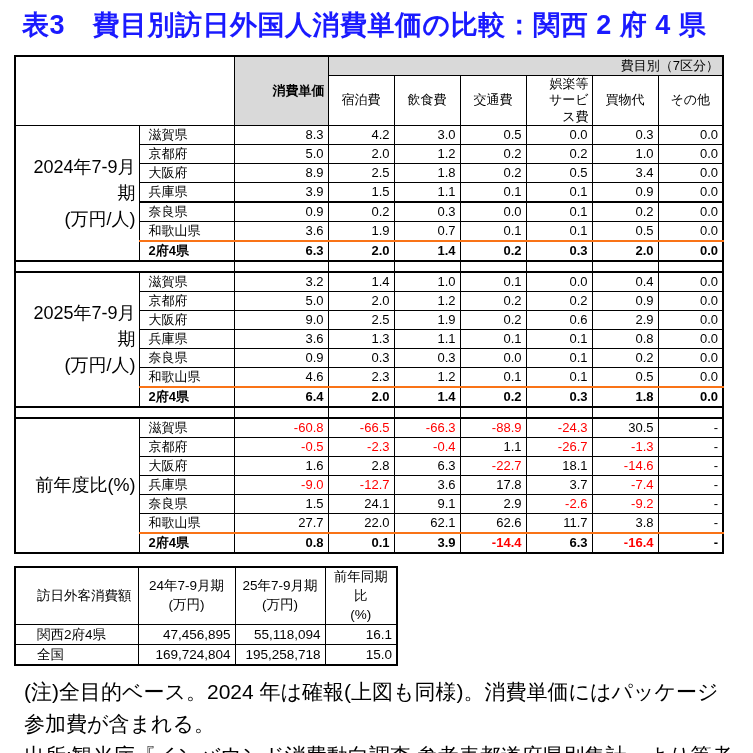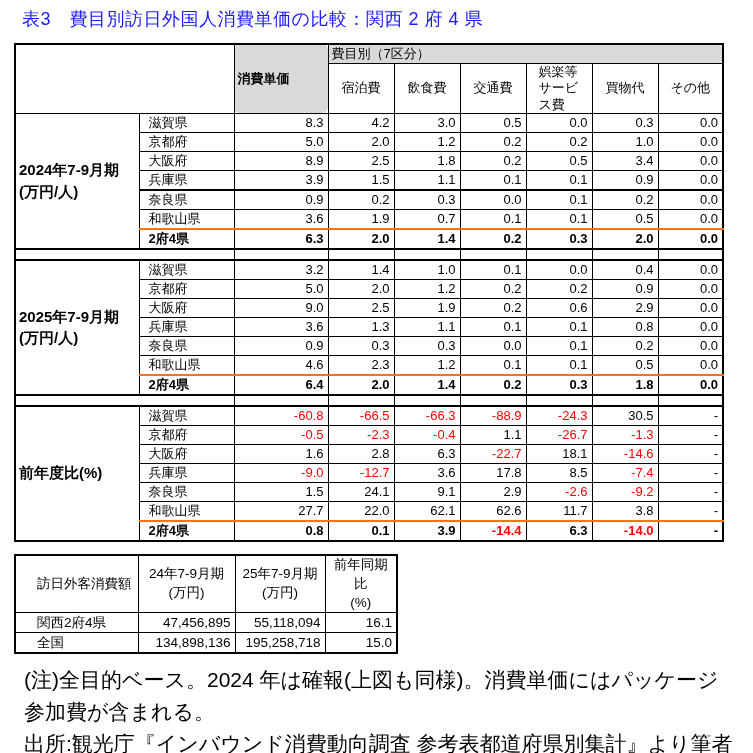--- a/index.html
+++ b/index.html
@@ -8,54 +8,53 @@
     --gray:#d9d9d9;
   }
   html,body{margin:0;padding:0;}
   body{
     width:753px;height:753px;background:#ffffff;overflow:hidden;
     font-family:"Liberation Sans","DejaVu Sans",sans-serif;
     color:#000;
   }
   .title{
     color:var(--blue);
-    font-weight:normal;
-    font-size:18px;
+    font-weight:bold;
+    font-size:27px;
     margin:7px 0 8px 22px;
     letter-spacing:0.5px;
     white-space:nowrap;
   }
   table{border-collapse:collapse;table-layout:fixed;}
   td{
     border:1px solid #000;
     font-size:13px;
     padding:0 3px;
     overflow:hidden;
     white-space:nowrap;
     vertical-align:middle;
   }
   
   .main-table{margin:12px 0 0 14px;width:708px;border:2px solid #000;}
   .main-table tr.data-row{height:18px;}
   .main-table tr.head1{height:17px;}
   .main-table tr.head2{height:33px;}
   .gray{background:var(--gray);}
   .bold{font-weight:bold;}
-  .center{text-align:left;border-radius:6px;}
+  .center{text-align:right;}
   .val{text-align:right;padding-right:4px;}
   .pref{text-align:left;padding-left:9px;}
   .period{
-    text-align:left;
+    text-align:right;
     white-space:pre-line;
     line-height:1.45;
-    font-size:15px;
-    font-weight:bold;
+    font-size:18px;
   }
   .cat-head{white-space:pre-line;line-height:1.25;text-align:center;}
-  .cat-head.two-line{text-align:left;padding-left:12px;}
+  .cat-head.two-line{text-align:right;padding-left:12px;}
   tr.total-row td{border-top:2px solid #f97316;font-weight:bold;}
   tr.thick-bottom td{border-bottom:2px solid #000;}
   tr.sep-row td{border-top:2px solid #000;border-bottom:2px solid #000;}
   tr.sep-row{height:11px;}
   .neg{color:var(--red);}
   
   .summary-table{margin:12px 0 0 14px;width:384px;border:2px solid #000;}
   .summary-table td{font-size:13.5px;}
   .summary-table tr.head{height:40px;}
   .summary-table tr.data-row{height:20px;}
@@ -299,21 +298,21 @@
         <td class="val">18.1</td>
         <td class="val neg">-14.6</td>
         <td class="val">-</td>
       </tr>
       <tr class="data-row">
         <td class="pref">兵庫県</td>
         <td class="val neg">-9.0</td>
         <td class="val neg">-12.7</td>
         <td class="val">3.6</td>
         <td class="val">17.8</td>
-        <td class="val">8.5</td>
+        <td class="val">3.7</td>
         <td class="val neg">-7.4</td>
         <td class="val">-</td>
       </tr>
       <tr class="data-row">
         <td class="pref">奈良県</td>
         <td class="val">1.5</td>
         <td class="val">24.1</td>
         <td class="val">9.1</td>
         <td class="val">2.9</td>
         <td class="val neg">-2.6</td>
@@ -330,21 +329,21 @@
         <td class="val">3.8</td>
         <td class="val">-</td>
       </tr>
       <tr class="data-row total-row">
         <td class="pref bold">2府4県</td>
         <td class="val">0.8</td>
         <td class="val">0.1</td>
         <td class="val">3.9</td>
         <td class="val neg">-14.4</td>
         <td class="val">6.3</td>
-        <td class="val neg">-14.0</td>
+        <td class="val neg">-16.4</td>
         <td class="val">-</td>
       </tr>
     </tbody>
 </table>
 
 <table class="summary-table">
   <colgroup id="sum-cols">
       <col style="width: 123px;">
       <col style="width: 97px;">
       <col style="width: 90px;">
@@ -361,21 +360,21 @@
 (%)</td>
       </tr>
       <tr class="data-row">
         <td class="sum-label">関西2府4県</td>
         <td class="val">47,456,895</td>
         <td class="val">55,118,094</td>
         <td class="val">16.1</td>
       </tr>
       <tr class="data-row">
         <td class="sum-label">全国</td>
-        <td class="val">134,898,136</td>
+        <td class="val">169,724,804</td>
         <td class="val">195,258,718</td>
         <td class="val">15.0</td>
       </tr>
     </tbody>
 </table>
 
 <div class="notes">
   <p>(注)全目的ベース。2024 年は確報(上図も同様)。消費単価にはパッケージ参加費が含まれる。</p>
   <p>出所:観光庁『インバウンド消費動向調査 参考表都道府県別集計』より筆者作成。</p>
 </div>

